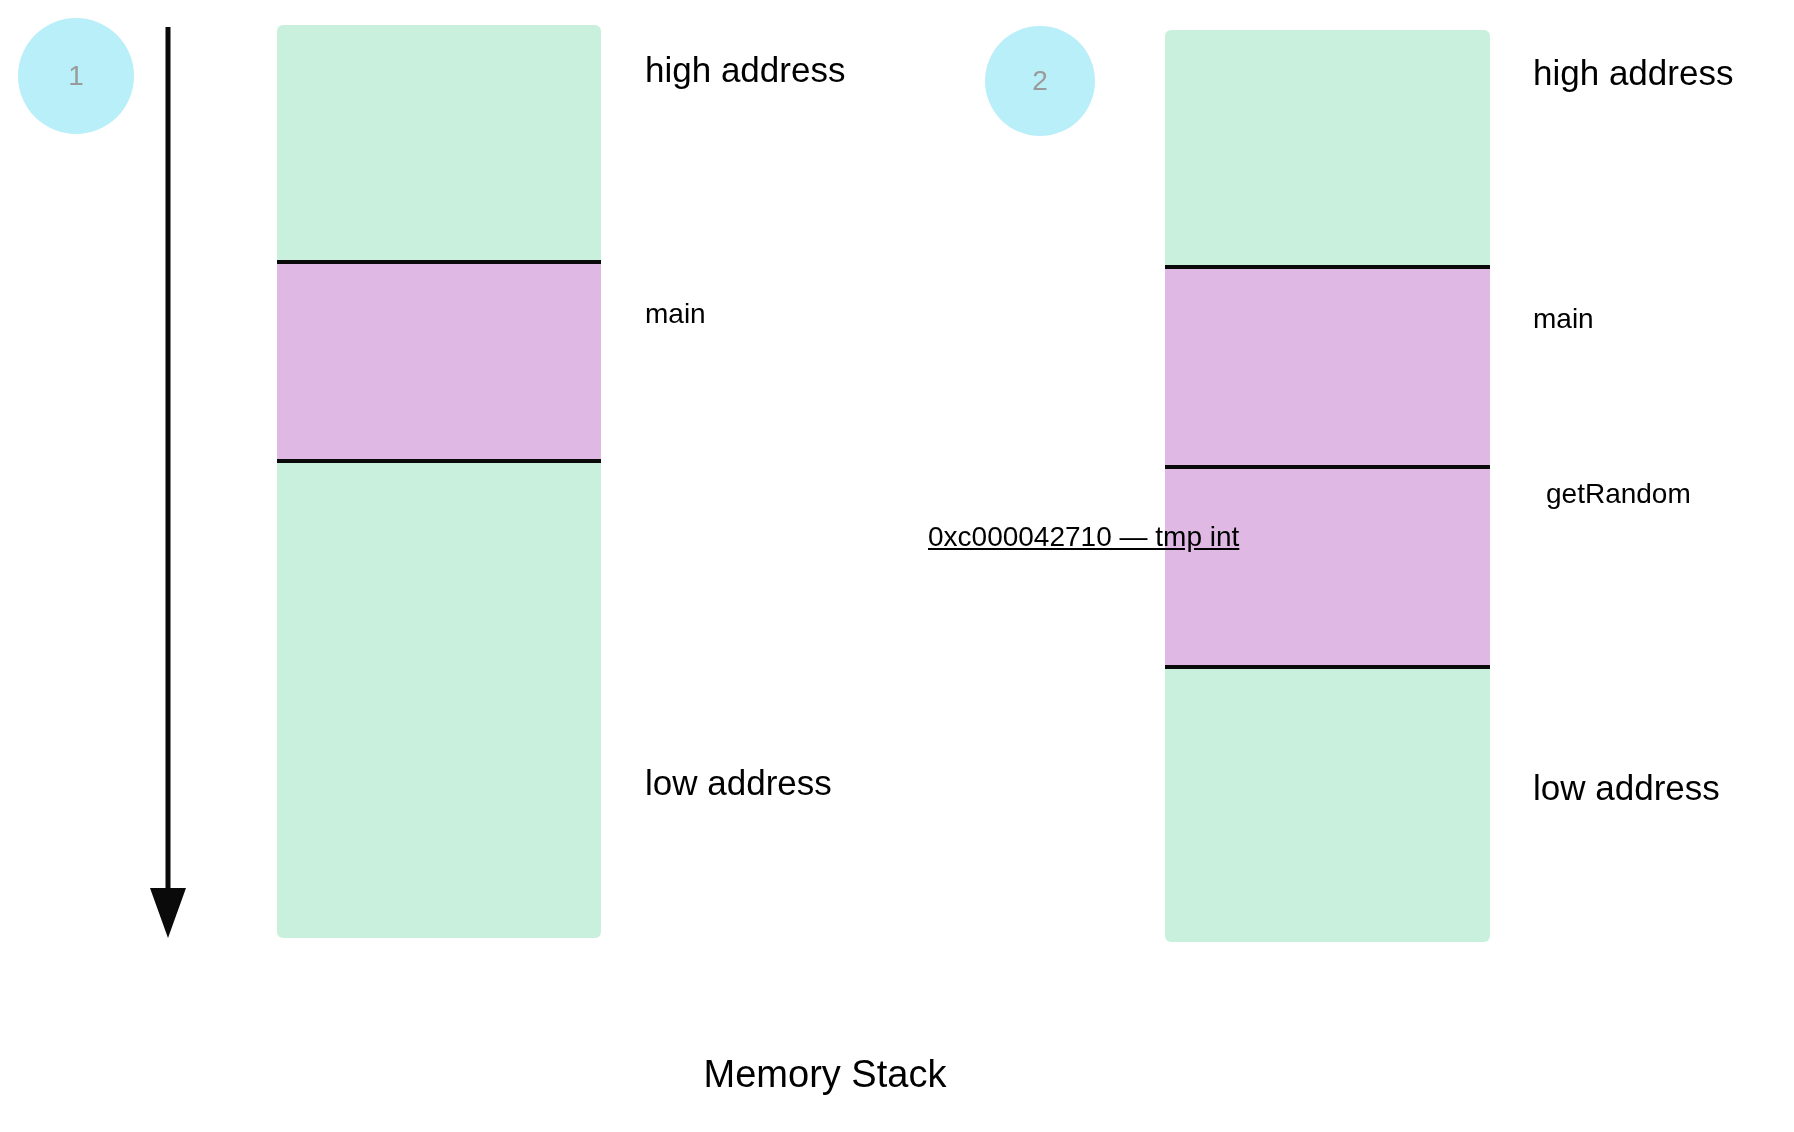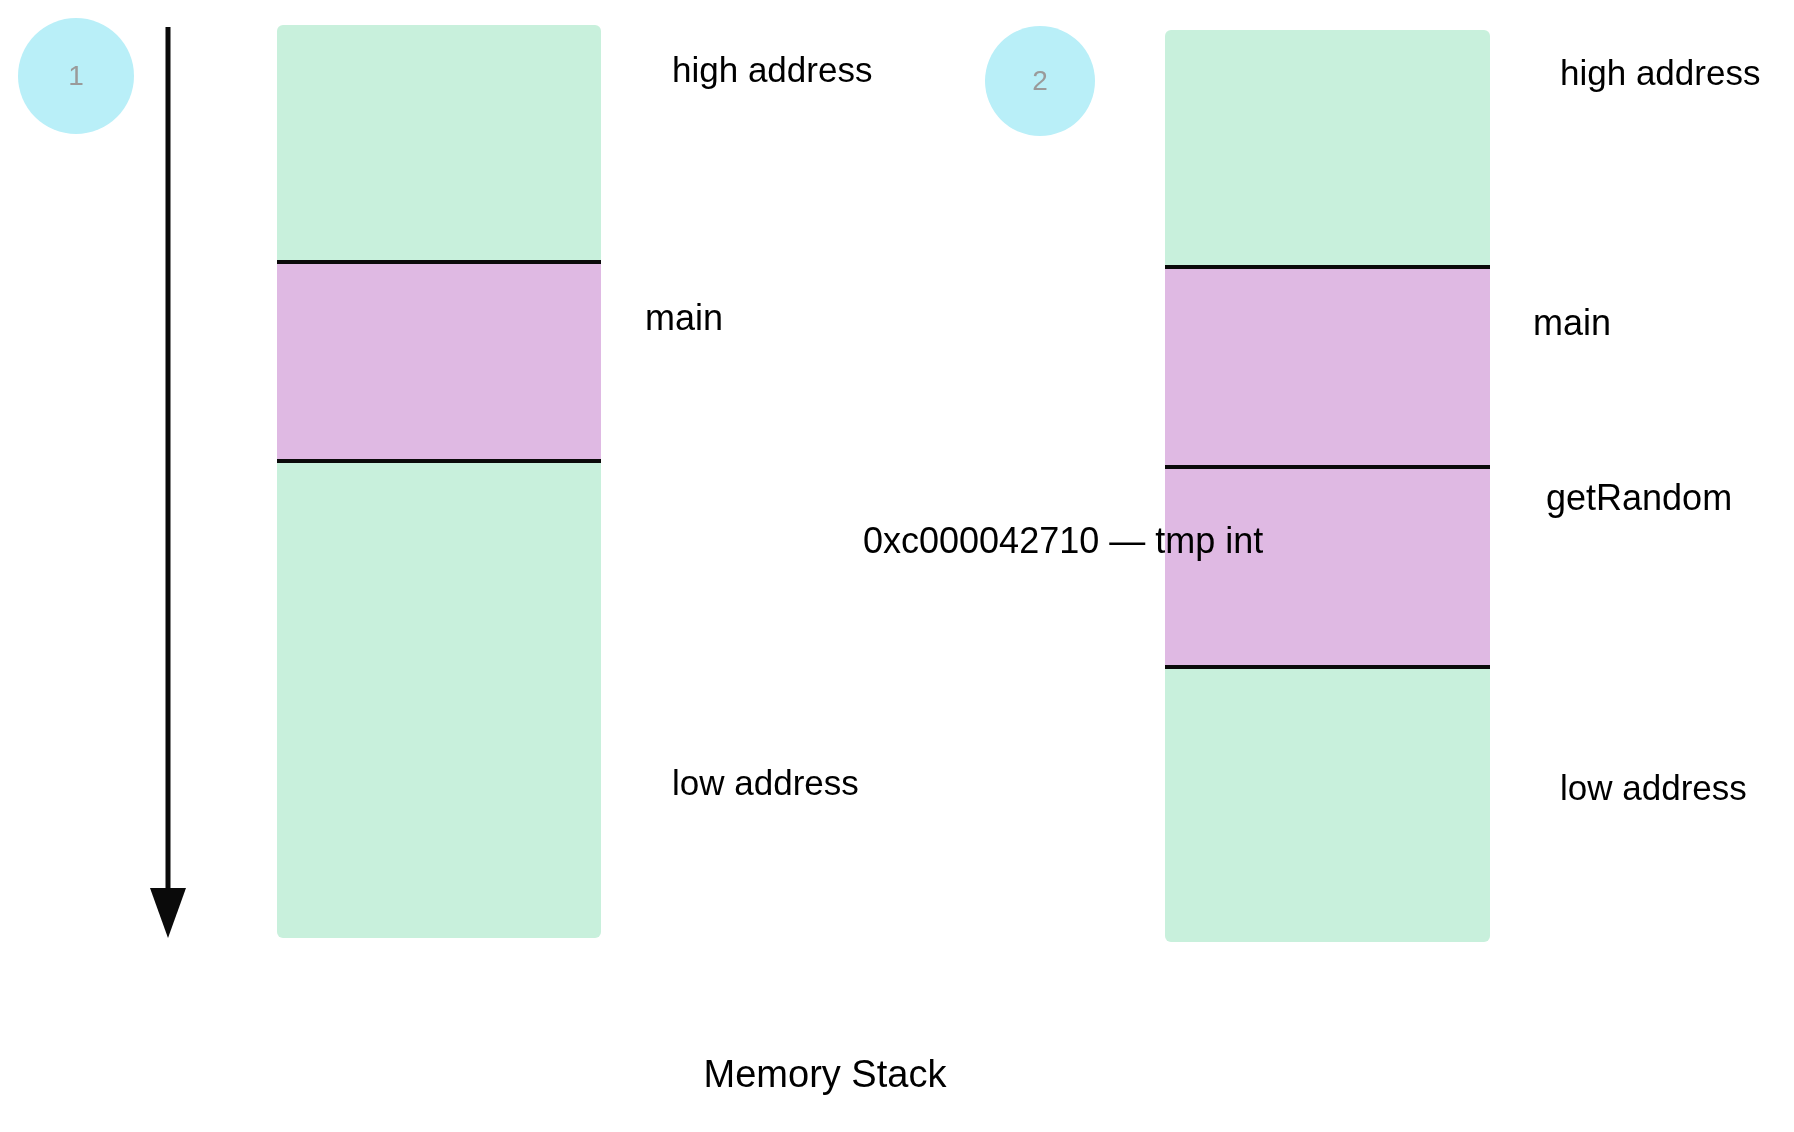--- a/index.html
+++ b/index.html
@@ -72,43 +72,42 @@
   
   .round-tl { border-top-left-radius: 6px; }
   .round-tr { border-top-right-radius: 6px; }
   .round-bl { border-bottom-left-radius: 6px; }
   .round-br { border-bottom-right-radius: 6px; }
 
   
   .label {
     position: absolute;
     color: #000000;
-    font-size: 36px;
+    font-size: 28px;
     font-family: "Liberation Sans", sans-serif;
     white-space: nowrap;
     line-height: 1;
   }
   .label.addr {
     font-size: 35px;
-    margin-left: 27px;
   }
 
   
   #lbl1-high { left: 645px; top: 52px;  }
   #lbl1-main { left: 645px; top: 300px; }
   #lbl1-low  { left: 645px; top: 765px; }
 
   
   #lbl2-high { left: 1533px; top: 55px;  }
   #lbl2-main { left: 1533px; top: 305px; }
   #lbl2-get  { left: 1546px; top: 480px; }
   #lbl2-low  { left: 1533px; top: 770px; }
 
   
-  #lbl2-tmp  { left: 863px;  top: 523px; }
+  #lbl2-tmp  { left: 928px;  top: 523px; text-decoration: underline; }
 
   
   #caption {
     position: absolute;
     left: 0;
     top: 1055px;
     width: 1650px;
     text-align: center;
     color: #000000;
     font-size: 38px;

